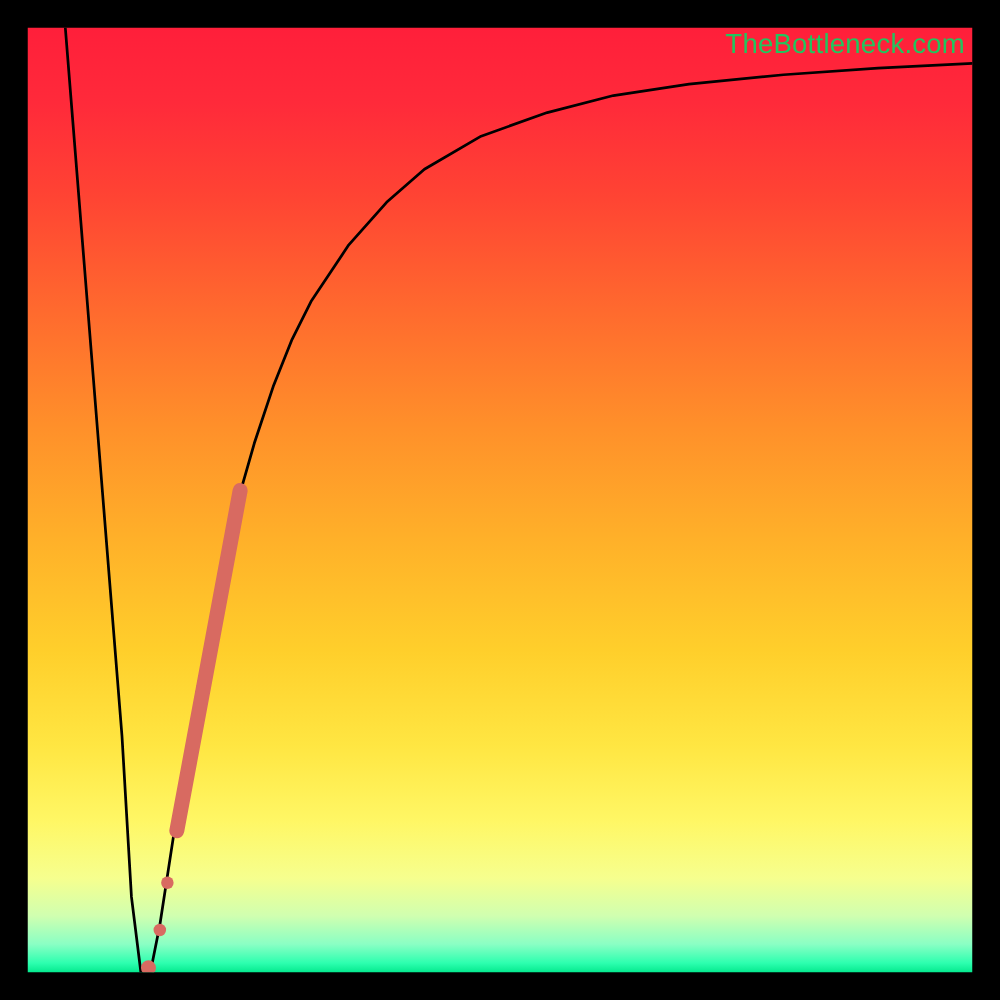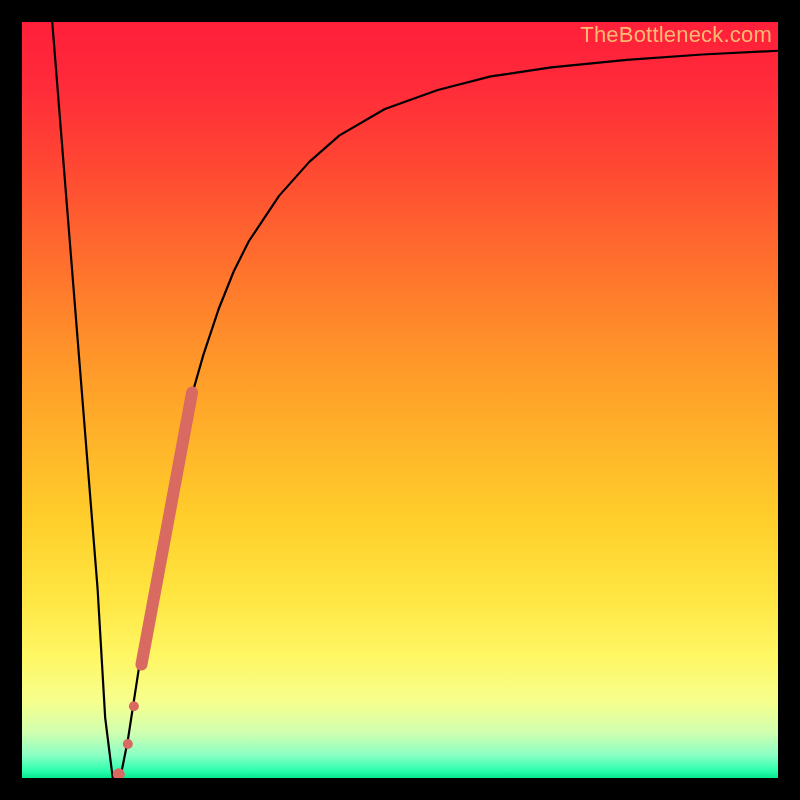--- a/index.html
+++ b/index.html
@@ -41,21 +41,21 @@
       #d0ffb0 94%,
       #8affc4 97%,
       #2dffaf 99%,
       #04e98e 100%
     );
   }
   .watermark {
     position: absolute;
     top: 0px;
     right: 6px;
-    color: #fdba74;
+    color: #22c55e;
     font-size: 22px;
     font-weight: 500;
     letter-spacing: 0.2px;
     user-select: none;
   }
   svg.curve {
     position: absolute;
     inset: 0;
     width: 100%;
     height: 100%;

